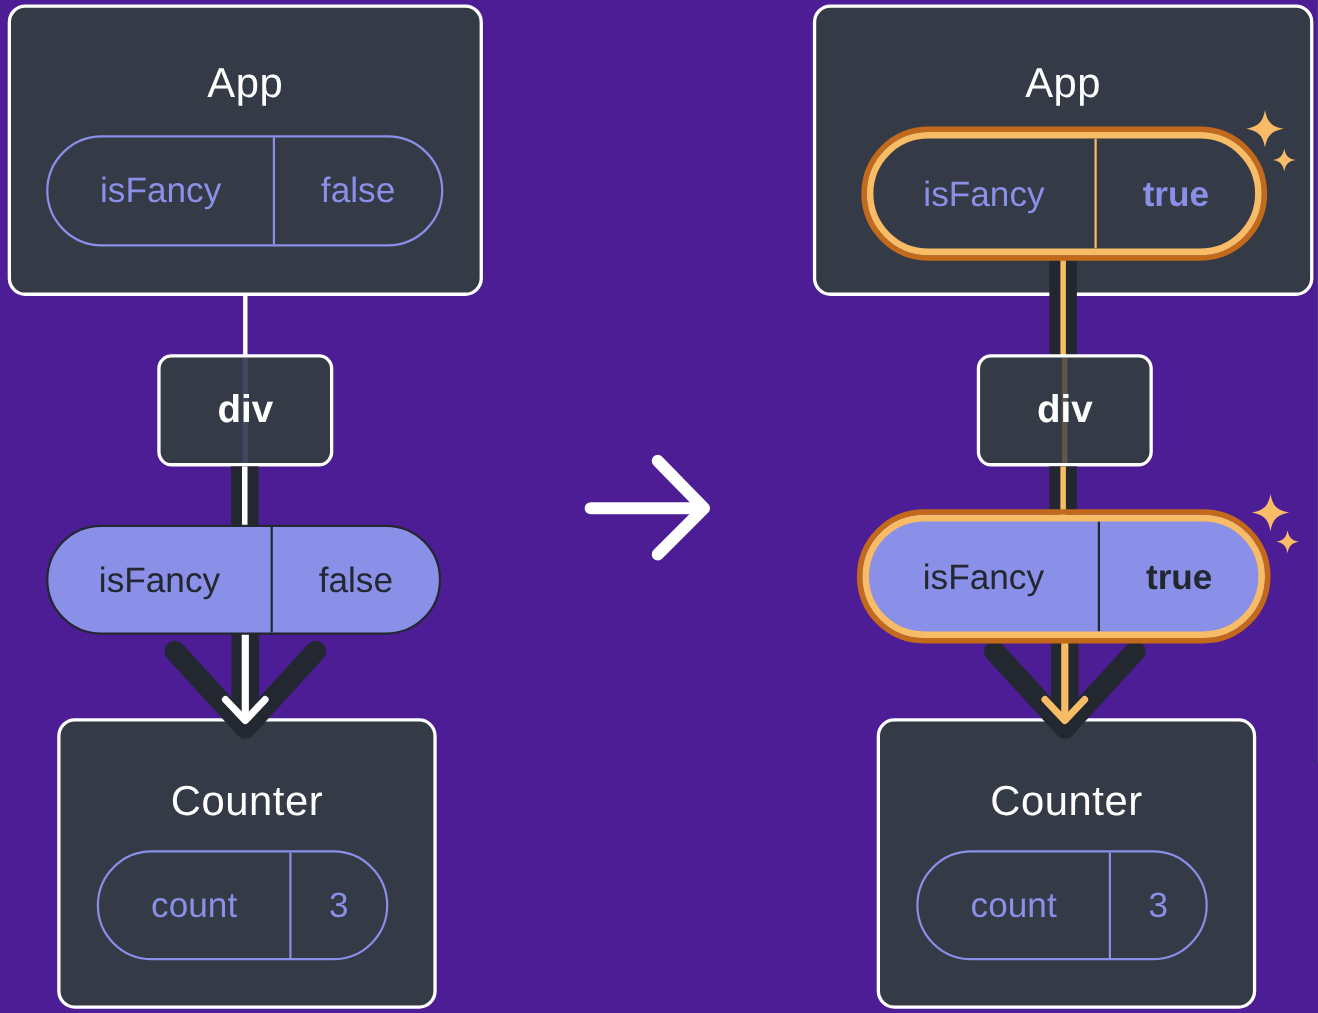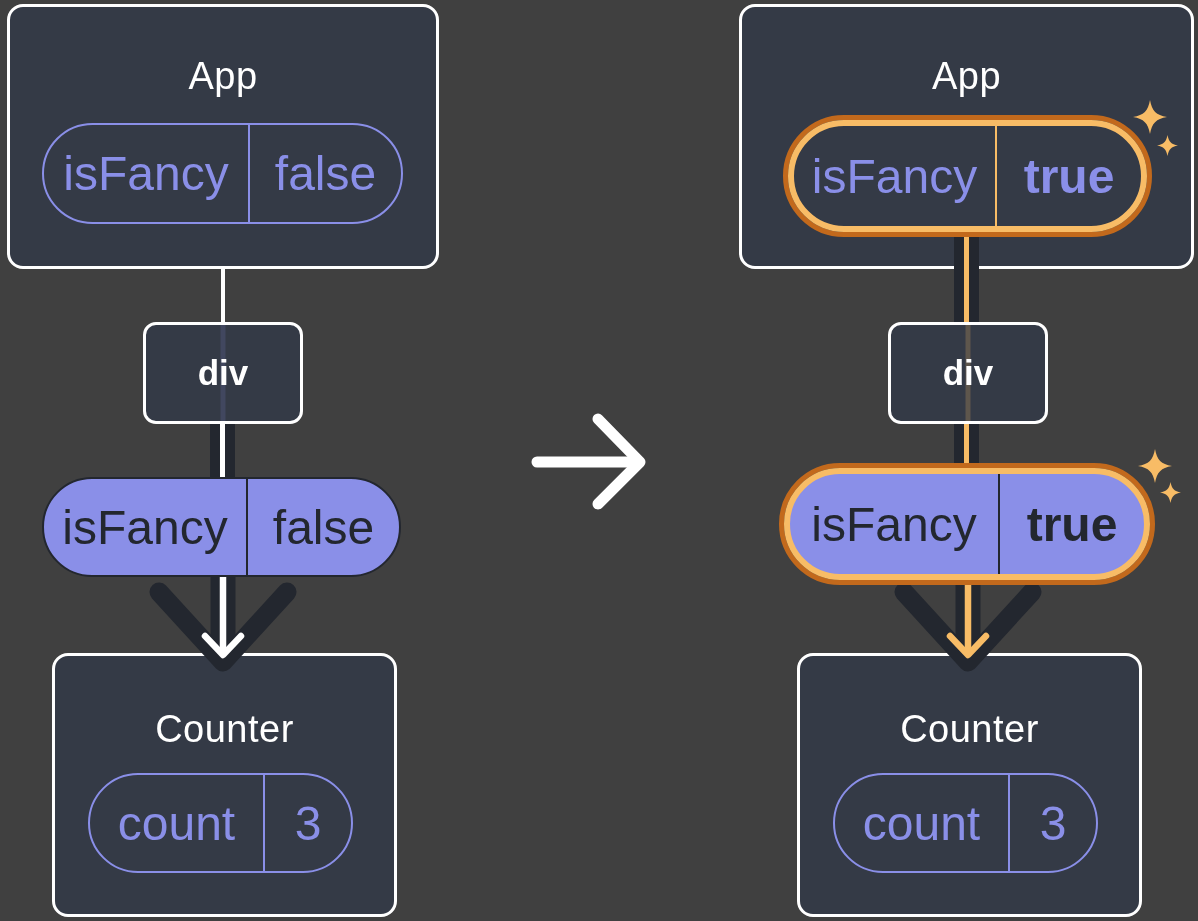--- a/index.html
+++ b/index.html
@@ -1,18 +1,18 @@
 <!DOCTYPE html>
 <html><head>
 <meta charset="utf-8">
 <style>
   html,body{margin:0;padding:0;background:#4C6971;}
   .stage{
     position:relative;width:1198px;height:921px;overflow:hidden;
-    background:#404040;
+    background:#4c1d95;
     font-family:"Liberation Sans", sans-serif;
   }
   
   .box{
     position:absolute;background:#343A46;border:3.5px solid #FFFFFF;
     border-radius:16px;box-sizing:border-box;
   }
   .box-title{
     position:absolute;left:0;right:0;text-align:center;
     color:#FFFFFF;font-size:38px;letter-spacing:.5px;
@@ -27,21 +27,21 @@
     position:absolute;left:50%;transform:translateX(-50%);
     top:0;bottom:0;width:5px;
   }
   
   .pill{
     position:absolute;box-sizing:border-box;display:flex;align-items:stretch;
     border-radius:60px;
   }
   .pill-cell{
     display:flex;align-items:center;justify-content:center;
-    font-size:48px;box-sizing:border-box;
+    font-size:32px;box-sizing:border-box;
   }
   .outline-pill{border:2.5px solid #8A8FE8;color:#8A8FE8;}
   .outline-pill .pill-cell{color:#8A8FE8;}
   .outline-pill .cell-a{border-right:2.5px solid #8A8FE8;}
   .solid-pill{background:#8A8FE8;border:2.5px solid #23272F;}
   .solid-pill .pill-cell{color:#23272F;}
   .solid-pill .cell-a{border-right:2.5px solid #23272F;}
   .bold{font-weight:bold;}
   
   .fancy-outer{

